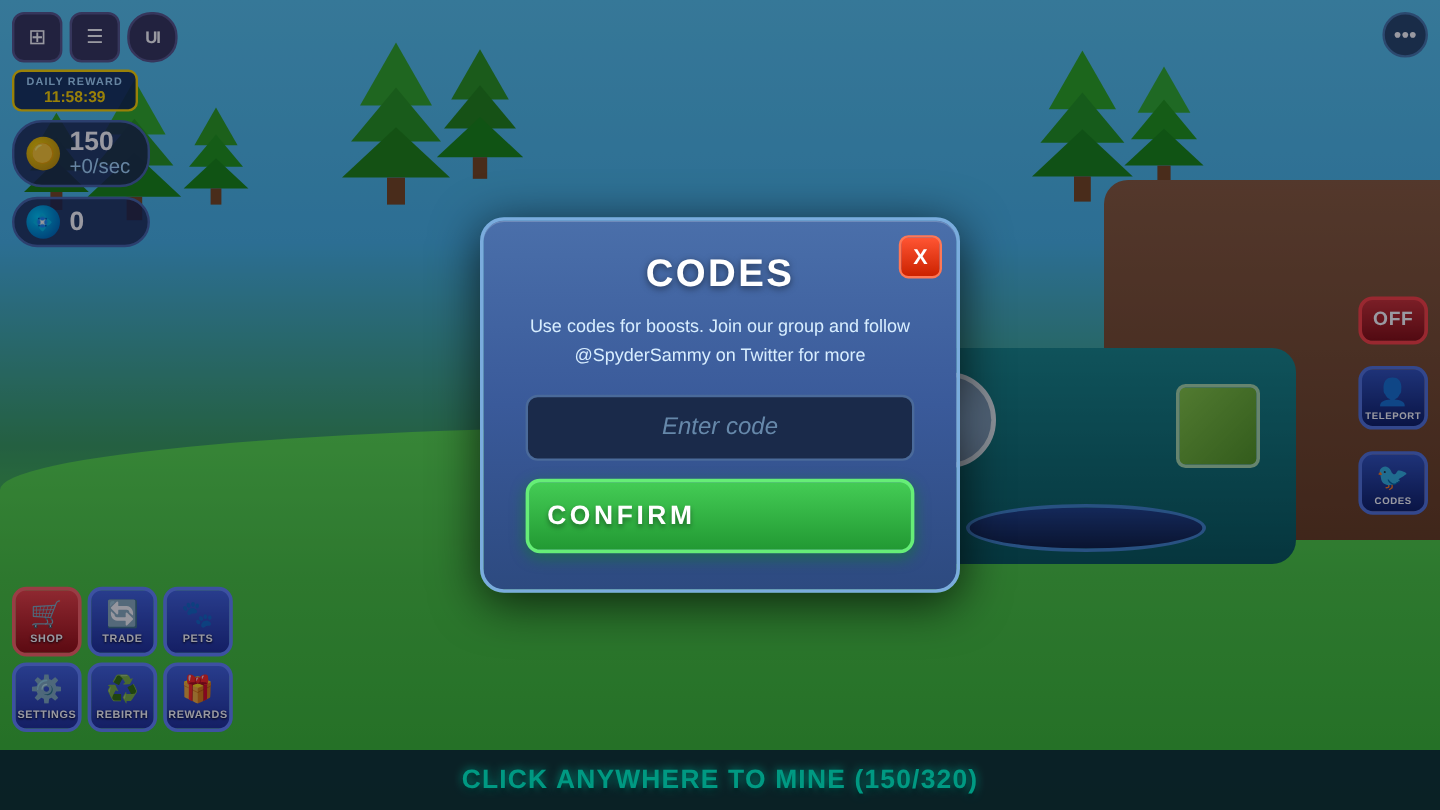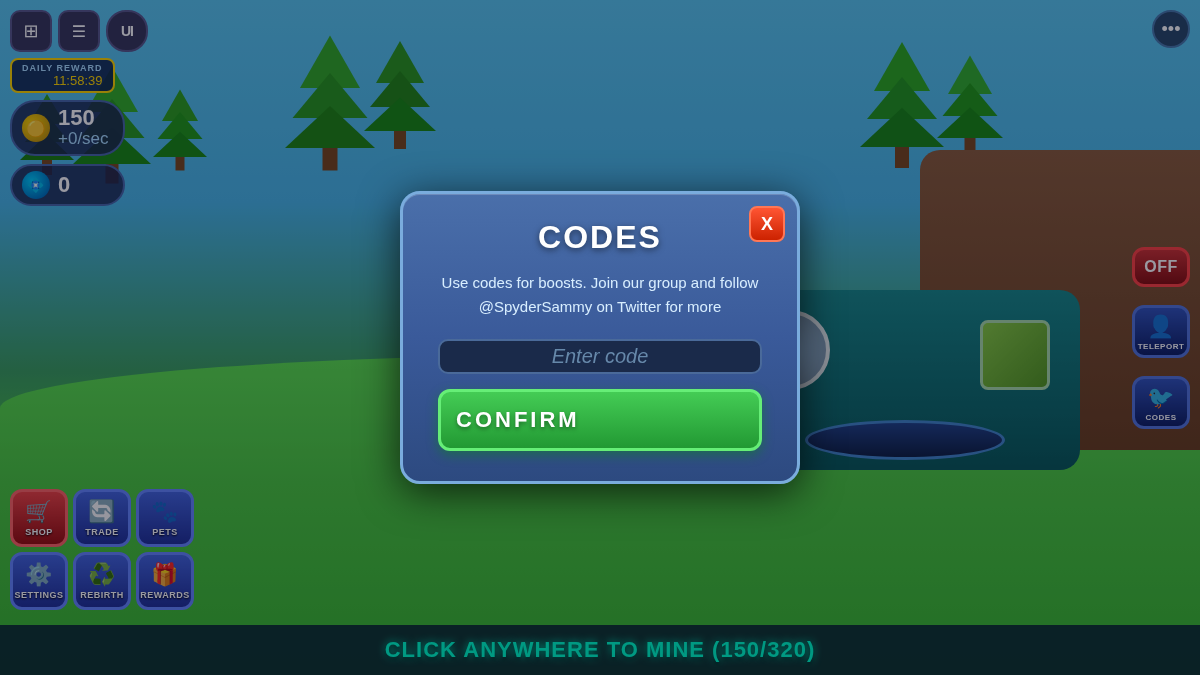--- a/index.html
+++ b/index.html
@@ -158,22 +158,21 @@
     }
     .daily-label {
       color: #aaddff;
       font-size: 9px;
       font-weight: 700;
       letter-spacing: 1px;
     }
     .daily-timer {
       color: #ffd700;
       font-size: 13px;
-      font-weight: 400;
-      text-align: right;
+      font-weight: 700;
     }
 
     
     .action-buttons {
       position: absolute;
       bottom: 65px;
       left: 10px;
       display: grid;
       grid-template-columns: repeat(3, 58px);
       grid-template-rows: repeat(2, 58px);
@@ -295,21 +294,21 @@
       color: #d8eeff;
       font-size: 15px;
       text-align: center;
       line-height: 1.6;
       margin-bottom: 20px;
       font-weight: 400;
     }
 
     .modal-input {
       width: 100%;
-      padding: 4px 18px;
+      padding: 14px 18px;
       border-radius: 10px;
       background: #1a2a4a;
       border: 2px solid #4a6a9a;
       color: #aaccee;
       font-size: 20px;
       font-style: italic;
       text-align: center;
       outline: none;
       margin-bottom: 15px;
       font-family: Arial, sans-serif;

